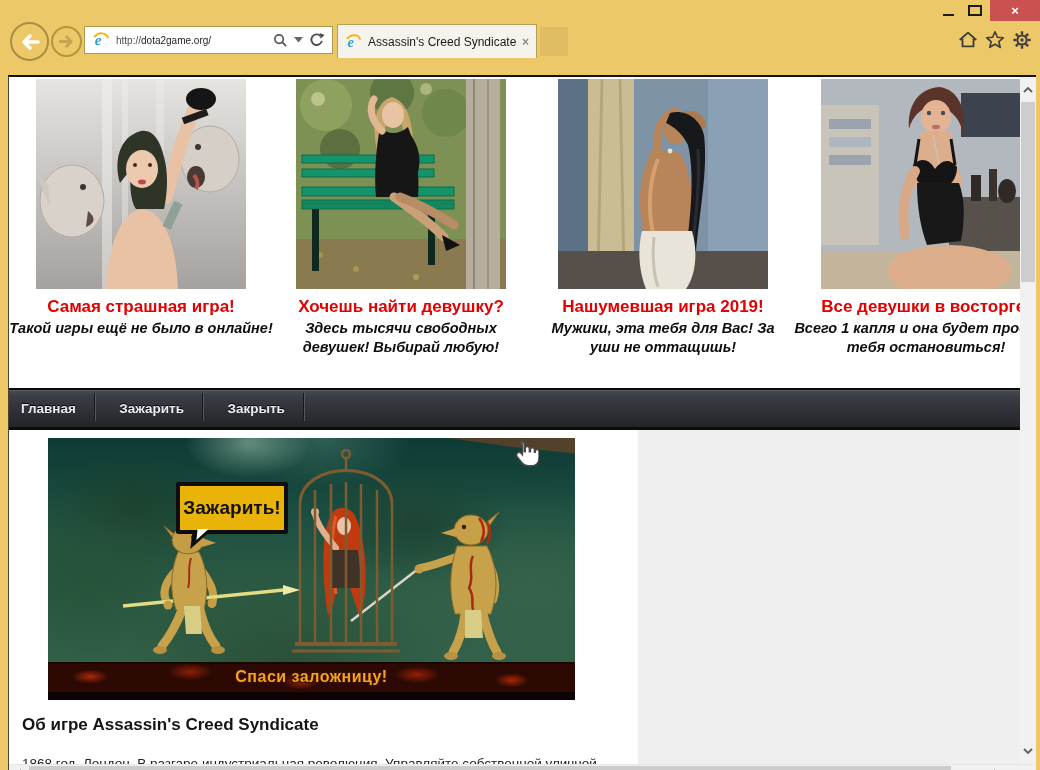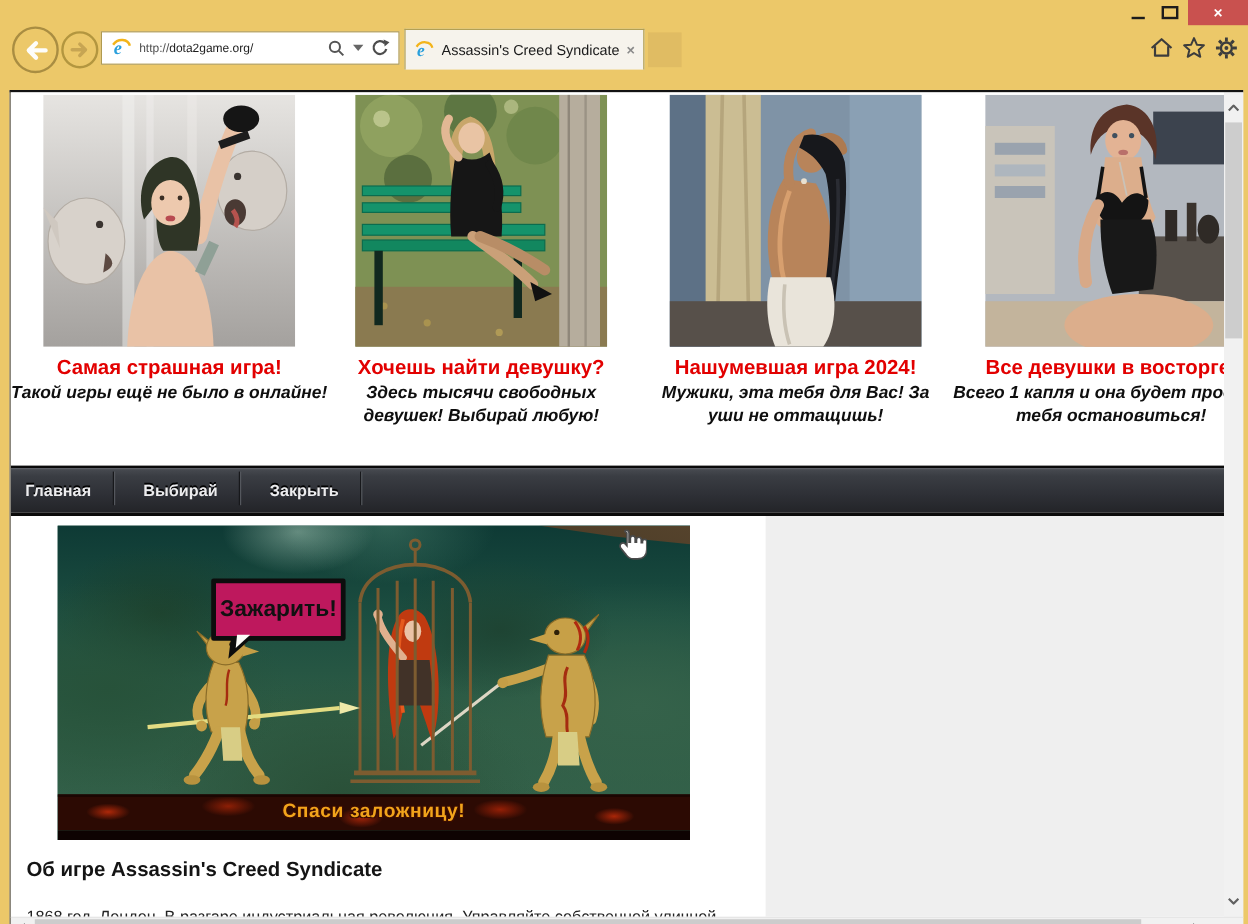--- a/index.html
+++ b/index.html
@@ -79,21 +79,21 @@
       radial-gradient(26px 10px at 8% 45%, #ad2809, transparent 70%),
       radial-gradient(32px 12px at 27% 28%, #8d1f06, transparent 70%),
       radial-gradient(26px 12px at 48% 62%, #a42408, transparent 70%),
       radial-gradient(32px 12px at 70% 38%, #941f06, transparent 70%),
       radial-gradient(24px 10px at 88% 58%, #aa2608, transparent 70%),
       #2c0a03;}
   .b-foot{position:absolute;left:0;top:254px;width:100%;height:8px;background:#0e0302;}
   .b-caption{position:absolute;left:0;top:224px;width:100%;height:30px;line-height:29px;text-align:center;
     font-size:16px;font-weight:bold;color:#f2a41b;letter-spacing:.5px;
     text-shadow:1px 1px 0 #3c0d00,-1px 1px 0 #3c0d00,1px -1px 0 #3c0d00,-1px -1px 0 #3c0d00;}
-  .bubble{position:absolute;left:128px;top:44px;width:104px;height:44px;background:#be185d;border:4px solid #0d0d0d;border-radius:2px;
+  .bubble{position:absolute;left:128px;top:44px;width:104px;height:44px;background:#eab308;border:4px solid #0d0d0d;border-radius:2px;
     display:flex;align-items:center;justify-content:center;font-size:19px;font-weight:bold;color:#111;}
   .bubble:before{content:"";position:absolute;left:10px;bottom:-19px;border-style:solid;border-width:19px 16px 0 3px;border-color:#0d0d0d transparent transparent transparent;transform:skewX(-16deg);}
   .bubble:after{content:"";position:absolute;left:16px;bottom:-10px;border-style:solid;border-width:11px 9px 0 2px;border-color:#fcfbf8 transparent transparent transparent;transform:skewX(-16deg);}
   .b-cursor{position:absolute;left:464px;top:2px;}
   .article-h{position:absolute;left:13px;top:638px;font-size:17px;font-weight:bold;color:#141414;}
   .article-p{position:absolute;left:13px;top:679px;width:618px;font-size:13.5px;color:#222;line-height:16px;}
 </style>
 </head>
 <body>
 
@@ -255,21 +255,21 @@
         <path d="M100 80 C90 105 90 135 96 158" stroke="#d79f6e" stroke-width="4" fill="none"></path>
         <ellipse cx="118" cy="52" rx="12" ry="13" fill="#b8845a"></ellipse>
         <path d="M100 74 C96 52 104 36 118 32" stroke="#b8845a" stroke-width="8" fill="none" stroke-linecap="round"></path>
         <path d="M122 40 C132 32 142 36 144 46" stroke="#ad7a50" stroke-width="8" fill="none" stroke-linecap="round"></path>
         <path d="M112 34 C128 30 142 40 146 56 C150 90 142 130 138 172 L128 172 C134 128 136 92 130 66 C124 54 116 48 108 44 Z" fill="#17181c"></path>
         <path d="M140 70 C142 102 138 140 134 170" stroke="#2a2c33" stroke-width="3" fill="none"></path>
         <path d="M84 152 L134 152 C140 172 138 196 128 210 L88 210 C80 190 80 168 84 152 Z" fill="#e9e4da"></path>
         <path d="M96 158 C94 178 96 196 100 208" stroke="#c9c2b4" stroke-width="3" fill="none"></path>
         <circle cx="112" cy="72" r="2.4" fill="#e8e0d0"></circle>
       </svg>
-      <div class="ad-title">Нашумевшая игра 2024!</div>
+      <div class="ad-title">Нашумевшая игра 2019!</div>
       <div class="ad-desc">Мужики, эта тебя для Вас! За уши не оттащишь!</div>
     </div>
 
     <div class="ad ad4">
       <svg class="ad-img" viewBox="0 0 210 210">
         <rect width="210" height="210" fill="#b3b8bf"></rect>
         <rect x="0" y="26" width="58" height="140" fill="#c9c4ba"></rect>
         <rect x="8" y="40" width="42" height="10" fill="#9aa3ae"></rect>
         <rect x="8" y="58" width="42" height="10" fill="#aeb6be"></rect>
         <rect x="8" y="76" width="42" height="10" fill="#9aa3ae"></rect>
@@ -292,21 +292,21 @@
         <line x1="130" y1="60" x2="134" y2="86" stroke="#141414" stroke-width="3"></line>
         <path d="M96 104 C96 130 100 150 106 166 L140 162 C144 140 144 120 138 104 Z" fill="#181818"></path>
         <path d="M94 92 C84 110 80 132 84 156" stroke="#d8a988" stroke-width="10" fill="none" stroke-linecap="round"></path>
       </svg>
       <div class="ad-title">Все девушки в восторге!</div>
       <div class="ad-desc">Всего 1 капля и она будет просить тебя остановиться!</div>
     </div>
 
     <div class="navbar">
       <a href="#">Главная</a><span class="nav-sep"></span>
-      <a href="#">Выбирай</a><span class="nav-sep"></span>
+      <a href="#">Зажарить</a><span class="nav-sep"></span>
       <a href="#">Закрыть</a><span class="nav-sep"></span>
     </div>
 
     <div class="side-gray"></div>
 
     <div class="banner">
       <div class="b-bg"></div>
       <div class="b-rock"></div>
       <svg class="banner-art" width="527" height="262" viewBox="0 0 527 262">
 

